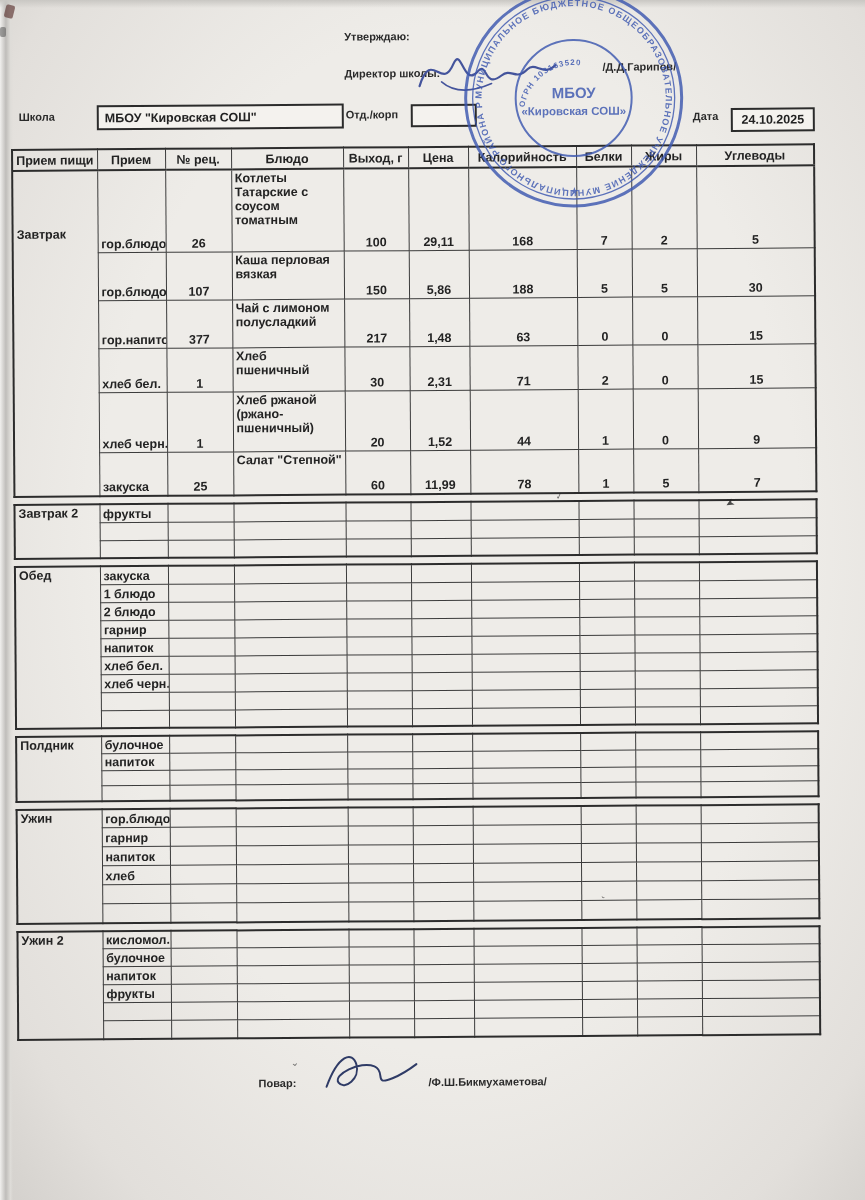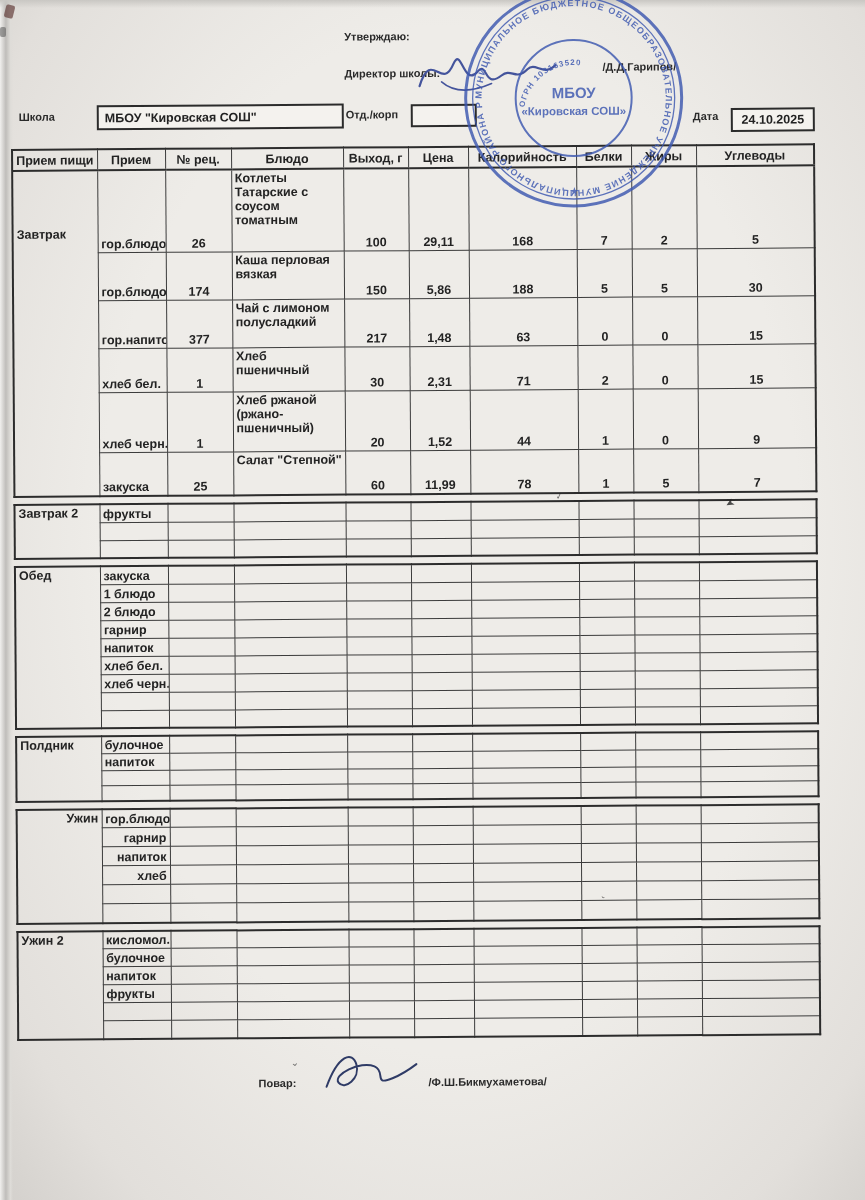--- a/index.html
+++ b/index.html
@@ -41,21 +41,21 @@
   .sec-0 tr:nth-child(3){ height:48px; }
   .sec-0 tr:nth-child(4){ height:48px; }
   .sec-0 tr:nth-child(5){ height:44px; }
   .sec-0 tr:nth-child(6){ height:60px; }
   .sec-0 tr:nth-child(7){ height:44px; }
   .sec-0 .meal-cell { padding-top:56px; }
   .sec-1 { margin-bottom:9px; }
   .sec-2 { margin-bottom:6px; }
   .sec-3 td { height:15px; }
   .sec-3 { margin-bottom:7px; }
-  .sec-4 td { height:19px;text-align:right; }
+  .sec-4 td { height:19px; }
   .sec-4 { margin-bottom:7px; }
   .sec-5 td { height:18px; }
 
   .stamp { position:absolute; left:462px; top:-16px; width:230px; height:230px; z-index:6; opacity:0.82; }
   .sig { position:absolute; z-index:3; }
   .artifact { position:absolute; color:#222; opacity:.65; }
   .corner-mark { position:absolute; background:#5a3330; opacity:.65; border-radius:2px; }
 </style>
 </head>
 <body>
@@ -146,21 +146,21 @@
               <td class="dish">Котлеты Татарские с соусом томатным</td>
               <td class="val">100</td>
               <td class="val">29,11</td>
               <td class="val">168</td>
               <td class="val">7</td>
               <td class="val">2</td>
               <td class="val">5</td>
             </tr>
             <tr>
               <td class="razdel">гор.блюдо</td>
-              <td class="num">174</td>
+              <td class="num">107</td>
               <td class="dish">Каша перловая вязкая</td>
               <td class="val">150</td>
               <td class="val">5,86</td>
               <td class="val">188</td>
               <td class="val">5</td>
               <td class="val">5</td>
               <td class="val">30</td>
             </tr>
             <tr>
               <td class="razdel">гор.напиток</td>

